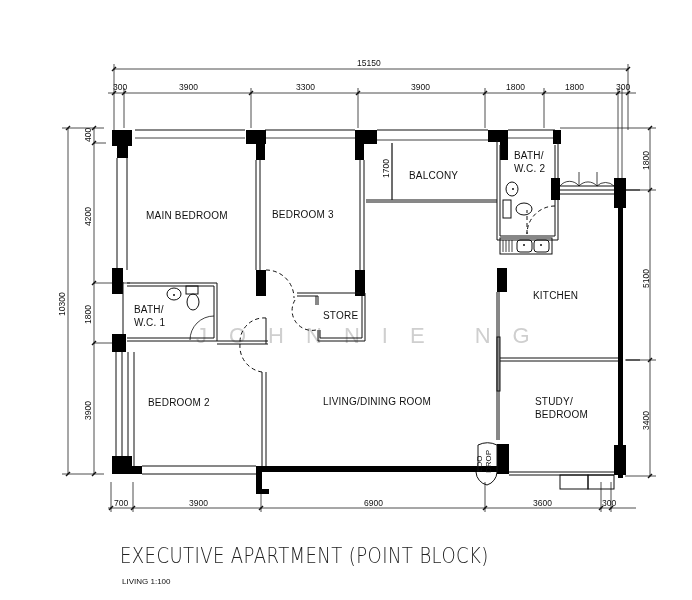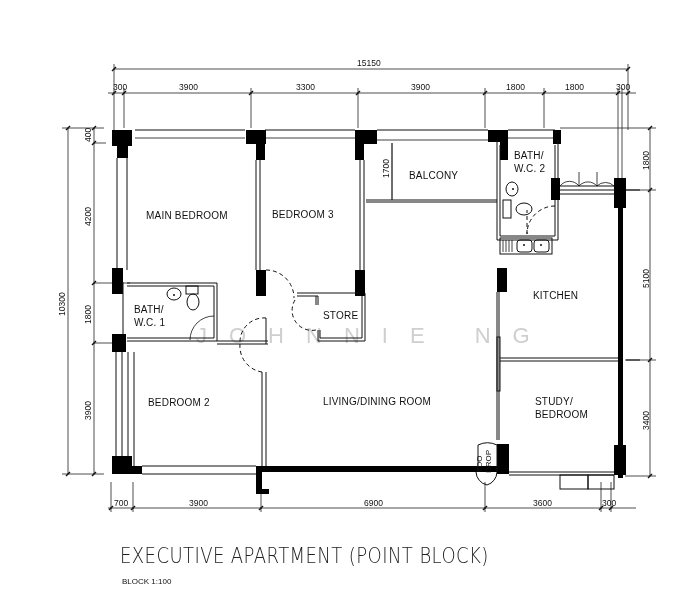--- a/index.html
+++ b/index.html
@@ -285,13 +285,13 @@
     <text class="room" x="148" y="406">BEDROOM 2</text>
     <text class="room" x="323" y="405">LIVING/DINING ROOM</text>
     <text class="room" x="535" y="405">STUDY/</text>
     <text class="room" x="535" y="418">BEDROOM</text>
     <text class="room-sm" transform="translate(482,472) rotate(-90)">LDO</text>
     <text class="room-sm" transform="translate(491,473) rotate(-90)">DROP</text>
   </g>
 </svg>
 
 <div class="title">EXECUTIVE APARTMENT (POINT BLOCK)</div>
-<div class="scale">BLOCK 1:100</div>
+<div class="scale">LIVING 1:100</div>
 
 </body></html>

